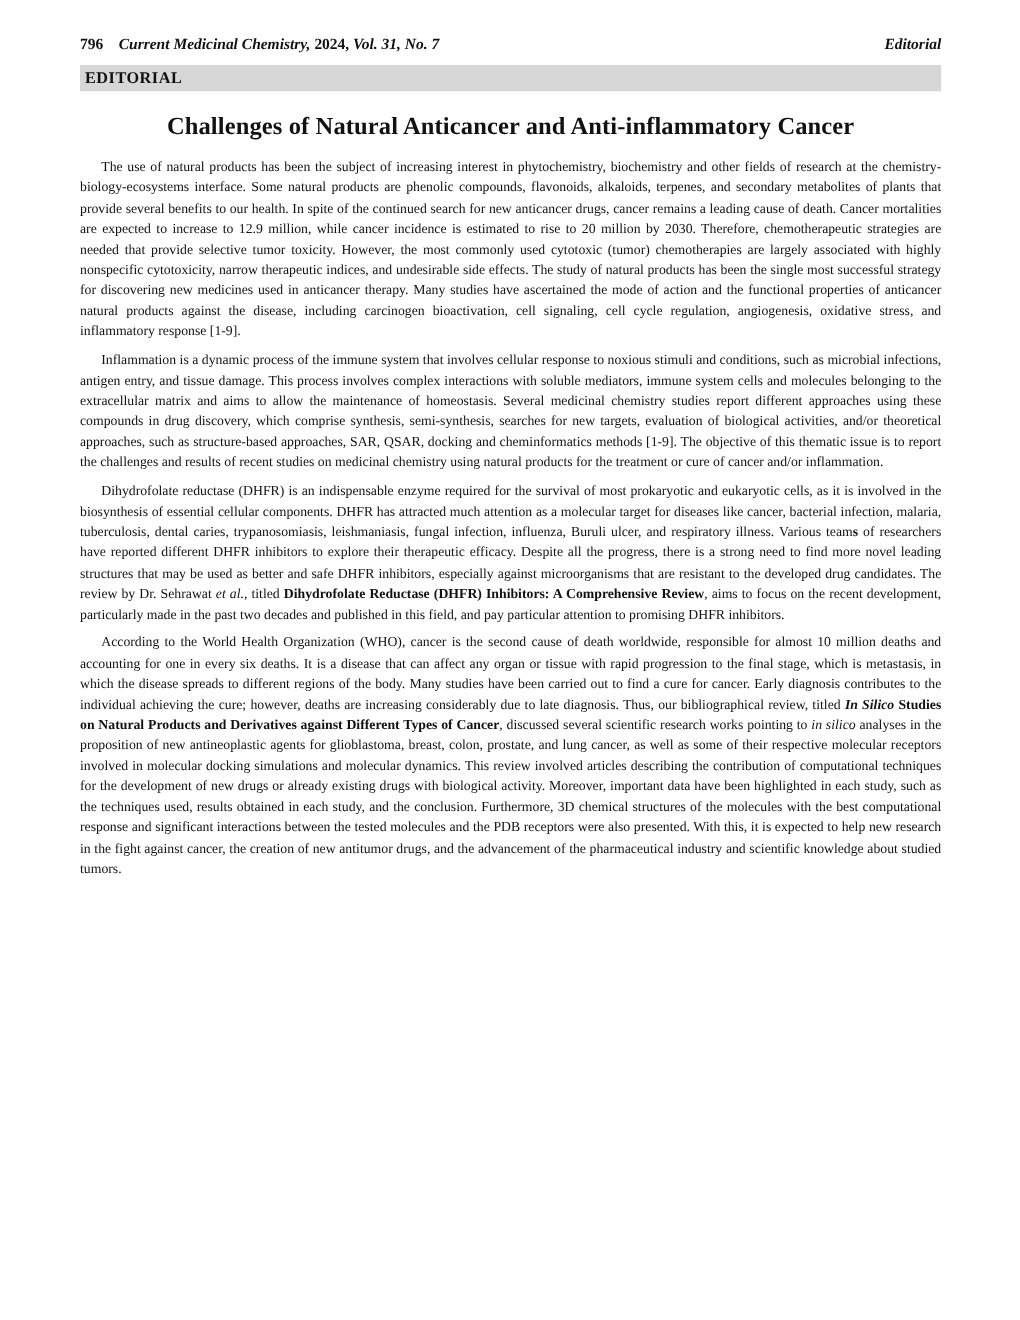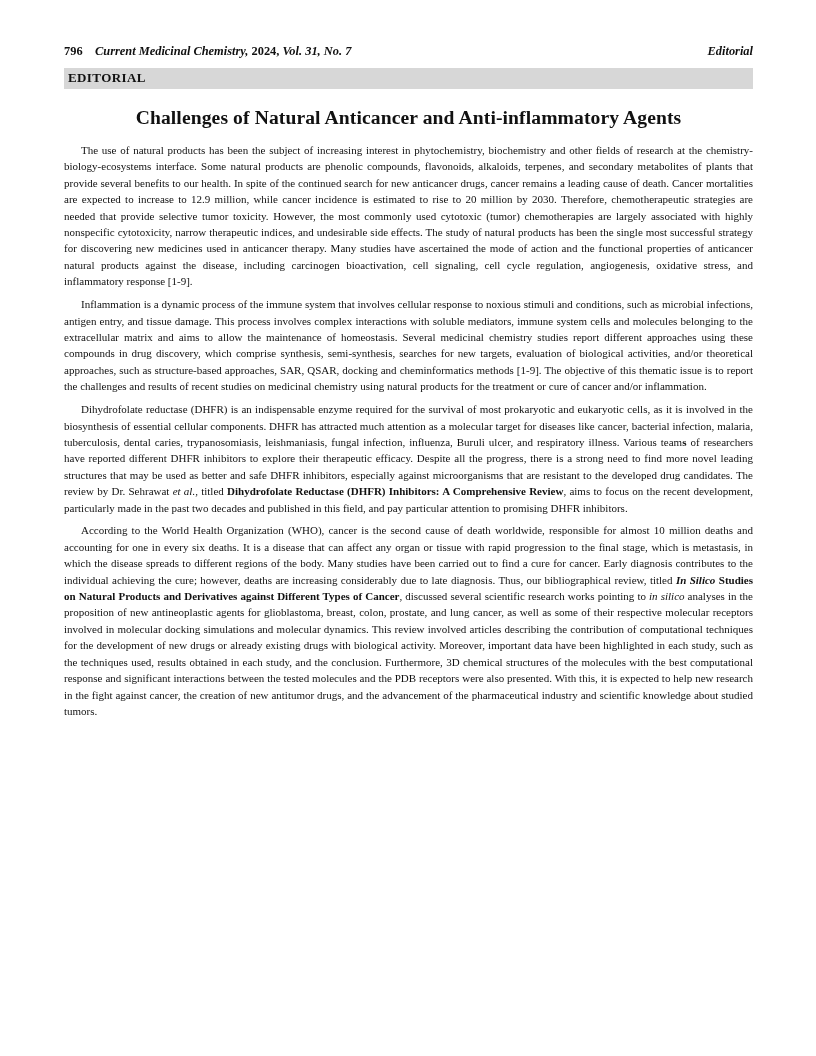--- a/index.html
+++ b/index.html
@@ -5,21 +5,21 @@
   html, body { margin: 0; padding: 0; background: #ffffff; }
   .page {
     position: relative;
     width: 816px;
     height: 789px;
     margin: 0 auto;
     background: #ffffff;
     color: #111111;
     font-family: "Liberation Serif", serif;
     box-sizing: border-box;
-    padding: 44px 63px 0 64px;
+    padding: 28px 63px 0 64px;
     overflow: hidden;
   }
   .running-head {
     display: flex;
     justify-content: space-between;
     align-items: baseline;
     font-size: 12.4px;
     font-weight: bold;
     white-space: pre-wrap;
   }
@@ -69,21 +69,21 @@
 
   <div class="running-head">
     <span><b>796&nbsp;&nbsp;&nbsp;&nbsp;</b><b class="bi">Current Medicinal Chemistry, </b><b>2024, </b><b class="bi">Vol. 31, No. 7</b></span>
     <span><i>Editorial</i></span>
   </div>
 
   <div class="editorial-bar">
     <span>EDITORIAL</span>
   </div>
 
-  <h1 class="page-title">Challenges of Natural Anticancer and Anti-inflammatory Agents</h1>
+  <h1 class="page-title">Challenges of Natural Anticancer and Anti-inflammatory Cancer</h1>
 
   <div class="article-body">
       <p><span>The use of natural products has been the subject of increasing interest in phytochemistry, biochemistry and other fields of research at the chemistry-biology-ecosystems interface. Some natural products are phenolic compounds, flavonoids, alkaloids, terpenes, and secondary metabolites of plants that provide several benefits to our health. In spite of the continued search for new anticancer drugs, cancer remains a leading cause of death. Cancer mortalities are expected to increase to 12.9 million, while cancer incidence is estimated to rise to 20 million by 2030. Therefore, chemotherapeutic strategies are needed that provide selective tumor toxicity. However, the most commonly used cytotoxic (tumor) chemotherapies are largely associated with highly nonspecific cytotoxicity, narrow therapeutic indices, and undesirable side effects. The study of natural products has been the single most successful strategy for discovering new medicines used in anticancer therapy. Many studies have ascertained the mode of action and the functional properties of anticancer natural products against the disease, including carcinogen bioactivation, cell signaling, cell cycle regulation, angiogenesis, oxidative stress, and inflammatory response [1-9].</span></p>
       <p><span>Inflammation is a dynamic process of the immune system that involves cellular response to noxious stimuli and conditions, such as microbial infections, antigen entry, and tissue damage. This process involves complex interactions with soluble mediators, immune system cells and molecules belonging to the extracellular matrix and aims to allow the maintenance of homeostasis. Several medicinal chemistry studies report different approaches using these compounds in drug discovery, which comprise synthesis, semi-synthesis, searches for new targets, evaluation of biological activities, and/or theoretical approaches, such as structure-based approaches, SAR, QSAR, docking and cheminformatics methods [1-9]. The objective of this thematic issue is to report the challenges and results of recent studies on medicinal chemistry using natural products for the treatment or cure of cancer and/or inflammation.</span></p>
       <p><span>Dihydrofolate reductase (DHFR) is an indispensable enzyme required for the survival of most prokaryotic and eukaryotic cells, as it is involved in the biosynthesis of essential cellular components. DHFR has attracted much attention as a molecular target for diseases like cancer, bacterial infection, malaria, tuberculosis, dental caries, trypanosomiasis, leishmaniasis, fungal infection, influenza, Buruli ulcer, and respiratory illness. Various team</span><b>s</b><span> of researchers have reported different DHFR inhibitors to explore their therapeutic efficacy. Despite all the progress, there is a strong need to find more novel leading structures that may be used as better and safe DHFR inhibitors, especially against microorganisms that are resistant to the developed drug candidates. The review by Dr. Sehrawat </span><i>et al.</i><span>, titled </span><b>Dihydrofolate Reductase (DHFR) Inhibitors: A Comprehensive Review</b><span>, aims to focus on the recent development, particularly made in the past two decades and published in this field, and pay particular attention to promising DHFR inhibitors.</span></p>
       <p><span>According to the World Health Organization (WHO), cancer is the second cause of death worldwide, responsible for almost 10 million deaths and accounting for one in every six deaths. It is a disease that can affect any organ or tissue with rapid progression to the final stage, which is metastasis, in which the disease spreads to different regions of the body. Many studies have been carried out to find a cure for cancer. Early diagnosis contributes to the individual achieving the cure; however, deaths are increasing considerably due to late diagnosis. Thus, our bibliographical review, titled </span><b class="bi">In Silico</b><b> Studies on Natural Products and Derivatives against Different Types of Cancer</b><span>, discussed several scientific research works pointing to </span><i>in silico</i><span> analyses in the proposition of new antineoplastic agents for glioblastoma, breast, colon, prostate, and lung cancer, as well as some of their respective molecular receptors involved in molecular docking simulations and molecular dynamics. This review involved articles describing the contribution of computational techniques for the development of new drugs or already existing drugs with biological activity. Moreover, important data have been highlighted in each study, such as the techniques used, results obtained in each study, and the conclusion. Furthermore, 3D chemical structures of the molecules with the best computational response and significant interactions between the tested molecules and the PDB receptors were also presented. With this, it is expected to help new research in the fight against cancer, the creation of new antitumor drugs, and the advancement of the pharmaceutical industry and scientific knowledge about studied tumors.</span></p>
     </div>
 
   <div class="page-footer">
     <span>1875-533X/24</span>

